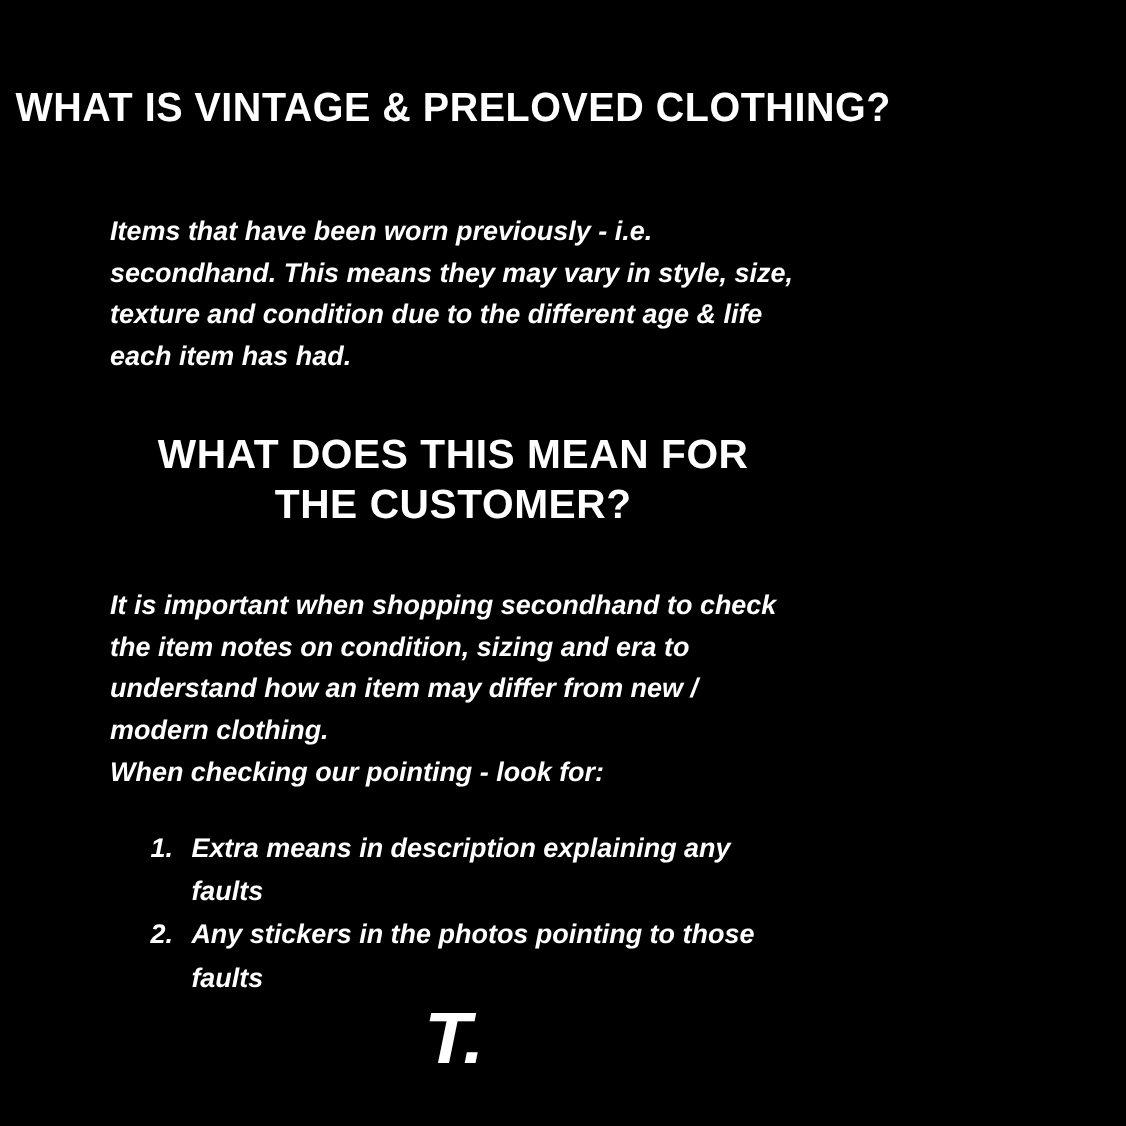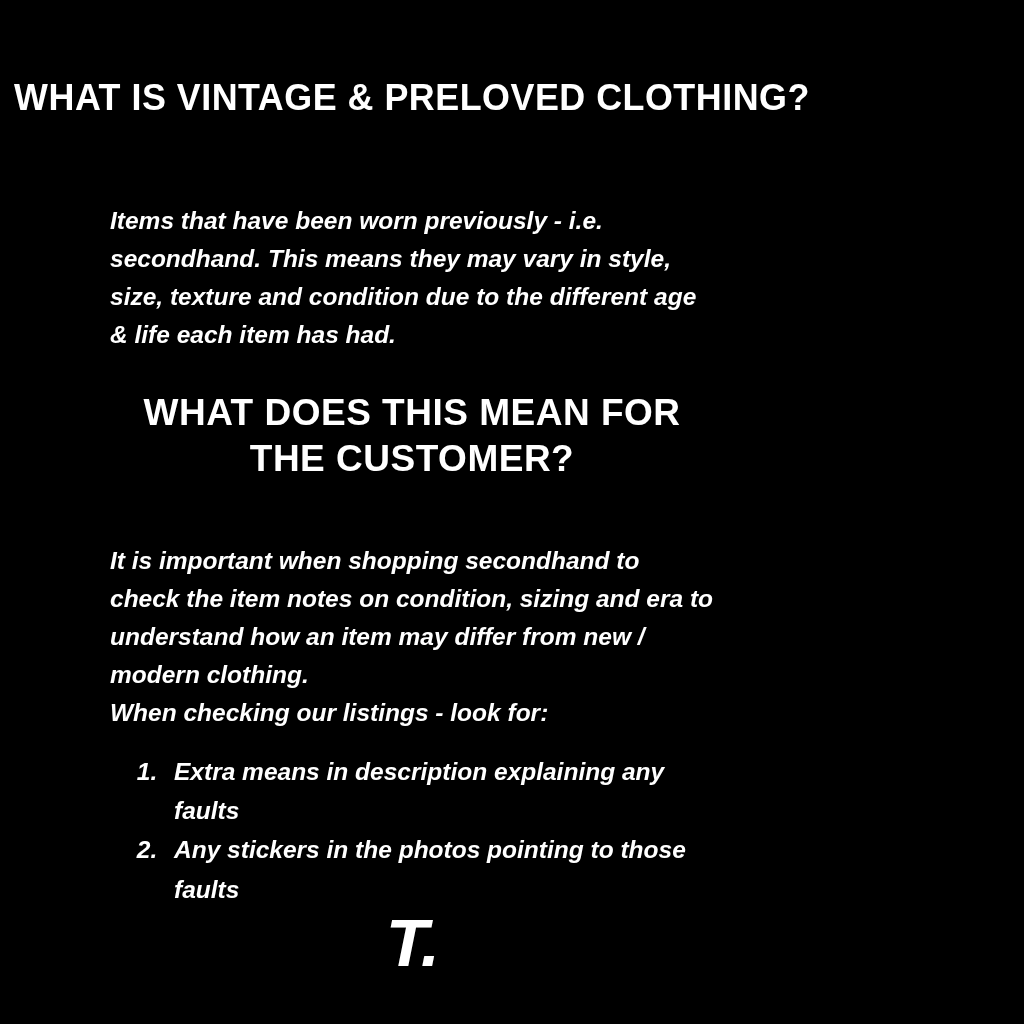--- a/index.html
+++ b/index.html
@@ -32,21 +32,21 @@
     padding-top: 78px;
     color: #ffffff;
     font-stretch: condensed;
     transform: scaleX(0.97);
   }
   .body-text {
     font-weight: bold;
     font-style: italic;
     font-size: 24.5px;
     line-height: 1.55;
-    margin: 14px;
+    margin: 4px;
     color: #ffffff;
   }
   .block-intro {
     position: absolute;
     left: 96px;
     right: 96px;
     top: 188px;
   }
   .heading-second {
     position: absolute;
@@ -119,21 +119,21 @@
     <p class="body-text">Items that have been worn previously - i.e. secondhand. This means they may vary in style, size, texture and condition due to the different age &amp; life each item has had.</p>
   </div>
 
   <h2 class="heading-second">WHAT DOES THIS MEAN FOR THE CUSTOMER?</h2>
 
   <div class="block-body2">
     <p class="body-text">It is important when shopping secondhand to check the item notes on condition, sizing and era to understand how an item may differ from new / modern clothing.</p>
   </div>
 
   <div class="block-lookfor">
-    <p class="body-text">When checking our listings - look for:</p>
+    <p class="body-text">When checking our pointing - look for:</p>
   </div>
 
   <ol class="list">
     <li>Extra means in description explaining any faults</li>
     <li>Any stickers in the photos pointing to those faults</li>
   </ol>
 
   <div class="logo">
     <span class="logo-mark">T.</span>
   </div>

